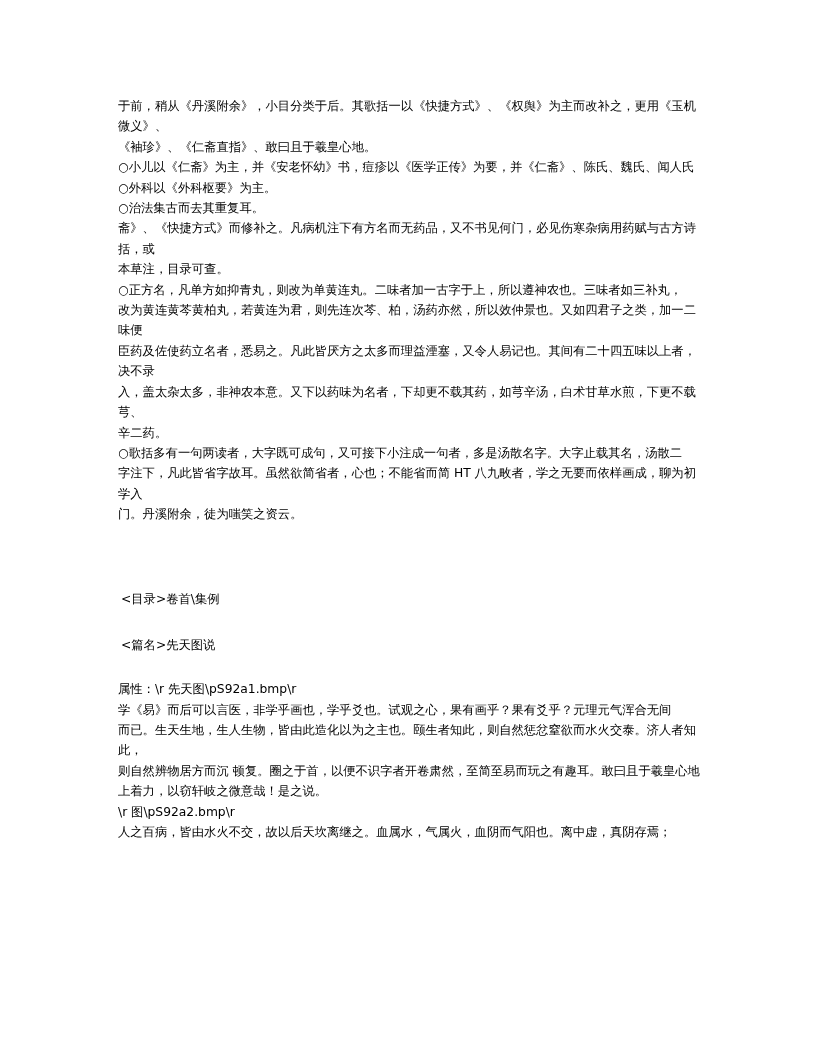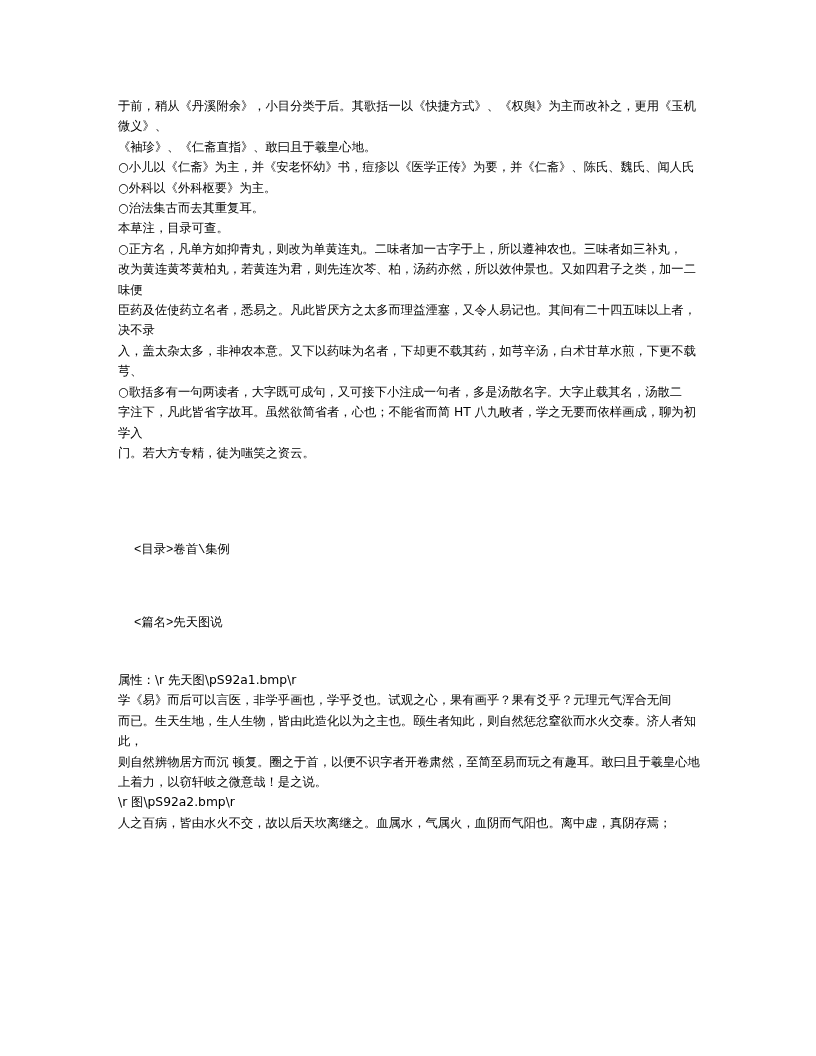--- a/index.html
+++ b/index.html
@@ -30,44 +30,45 @@
     white-space: pre-wrap;
     word-break: break-all;
   }
   .gap-lg {
     height: 61px;
   }
   .gap-md {
     height: 20.4px;
   }
   .tag-line {
-    margin: 16px;
+    margin: 3px;
     white-space: pre-wrap;
-    font-family: Liberation Mono, monospace;
   }
 </style>
 </head>
 <body>
 
 <div class="page">
   <div class="doc-body">
 
     <p class="para">于前，稍从《丹溪附余》，小目分类于后。其歌括一以《快捷方式》、《权舆》为主而改补之，更用《玉机微义》、</p>
     <p class="para">《袖珍》、《仁斋直指》、敢曰且于羲皇心地。</p>
     <p class="para">○小儿以《仁斋》为主，并《安老怀幼》书，痘疹以《医学正传》为要，并《仁斋》、陈氏、魏氏、闻人氏</p>
     <p class="para">○外科以《外科枢要》为主。</p>
     <p class="para">○治法集古而去其重复耳。</p>
+    <p class="para">斋》、《快捷方式》而修补之。凡病机注下有方名而无药品，又不书见何门，必见伤寒杂病用药赋与古方诗括，或</p>
     <p class="para">本草注，目录可查。</p>
     <p class="para">○正方名，凡单方如抑青丸，则改为单黄连丸。二味者加一古字于上，所以遵神农也。三味者如三补丸，</p>
     <p class="para">改为黄连黄芩黄柏丸，若黄连为君，则先连次芩、柏，汤药亦然，所以效仲景也。又如四君子之类，加一二味便</p>
     <p class="para">臣药及佐使药立名者，悉易之。凡此皆厌方之太多而理益湮塞，又令人易记也。其间有二十四五味以上者，决不录</p>
     <p class="para">入，盖太杂太多，非神农本意。又下以药味为名者，下却更不载其药，如芎辛汤，白术甘草水煎，下更不载芎、</p>
+    <p class="para">辛二药。</p>
     <p class="para">○歌括多有一句两读者，大字既可成句，又可接下小注成一句者，多是汤散名字。大字止载其名，汤散二</p>
     <p class="para">字注下，凡此皆省字故耳。虽然欲简省者，心也；不能省而简 HT 八九畋者，学之无要而依样画成，聊为初学入</p>
-    <p class="para">门。若大方专精，徒为嗤笑之资云。</p>
+    <p class="para">门。丹溪附余，徒为嗤笑之资云。</p>
 
     <div class="gap-lg"></div>
 
     <p class="tag-line">&lt;目录&gt;卷首\集例</p>
     <div class="gap-md"></div>
     <p class="tag-line">&lt;篇名&gt;先天图说</p>
     <div class="gap-md"></div>
 
     <p class="para">属性：\r 先天图\pS92a1.bmp\r</p>
     <p class="para">学《易》而后可以言医，非学乎画也，学乎爻也。试观之心，果有画乎？果有爻乎？元理元气浑合无间</p>

